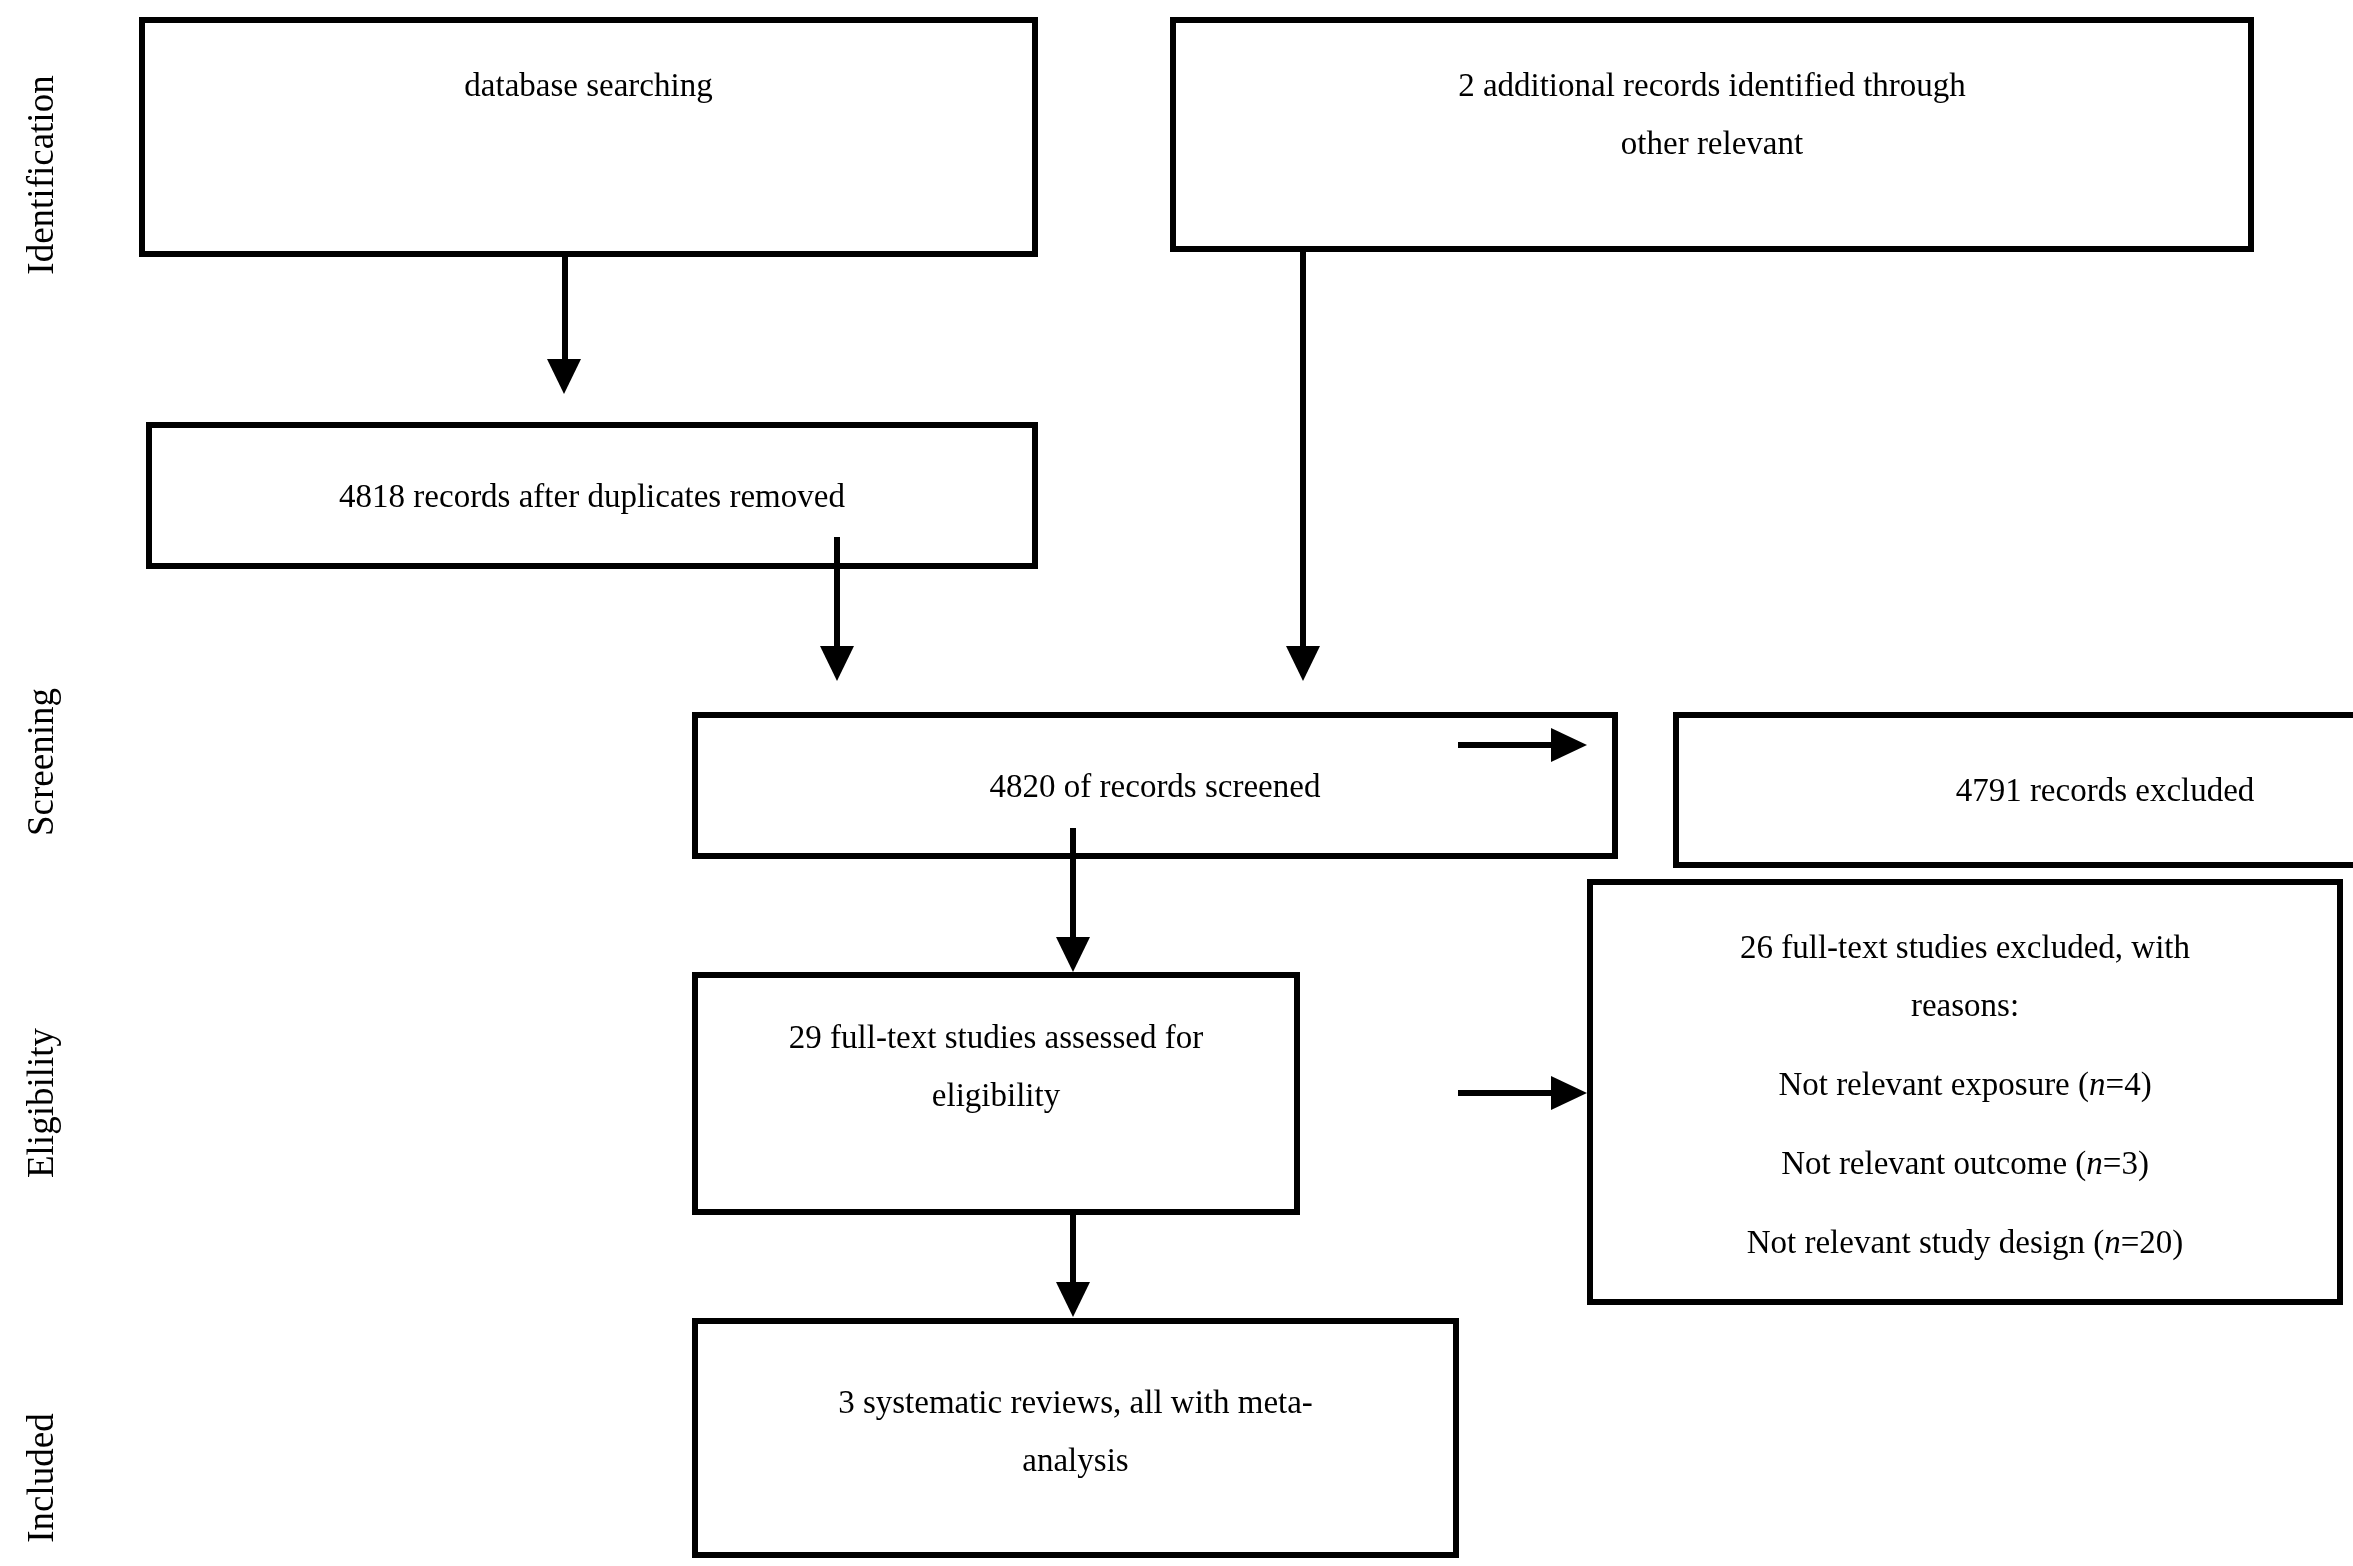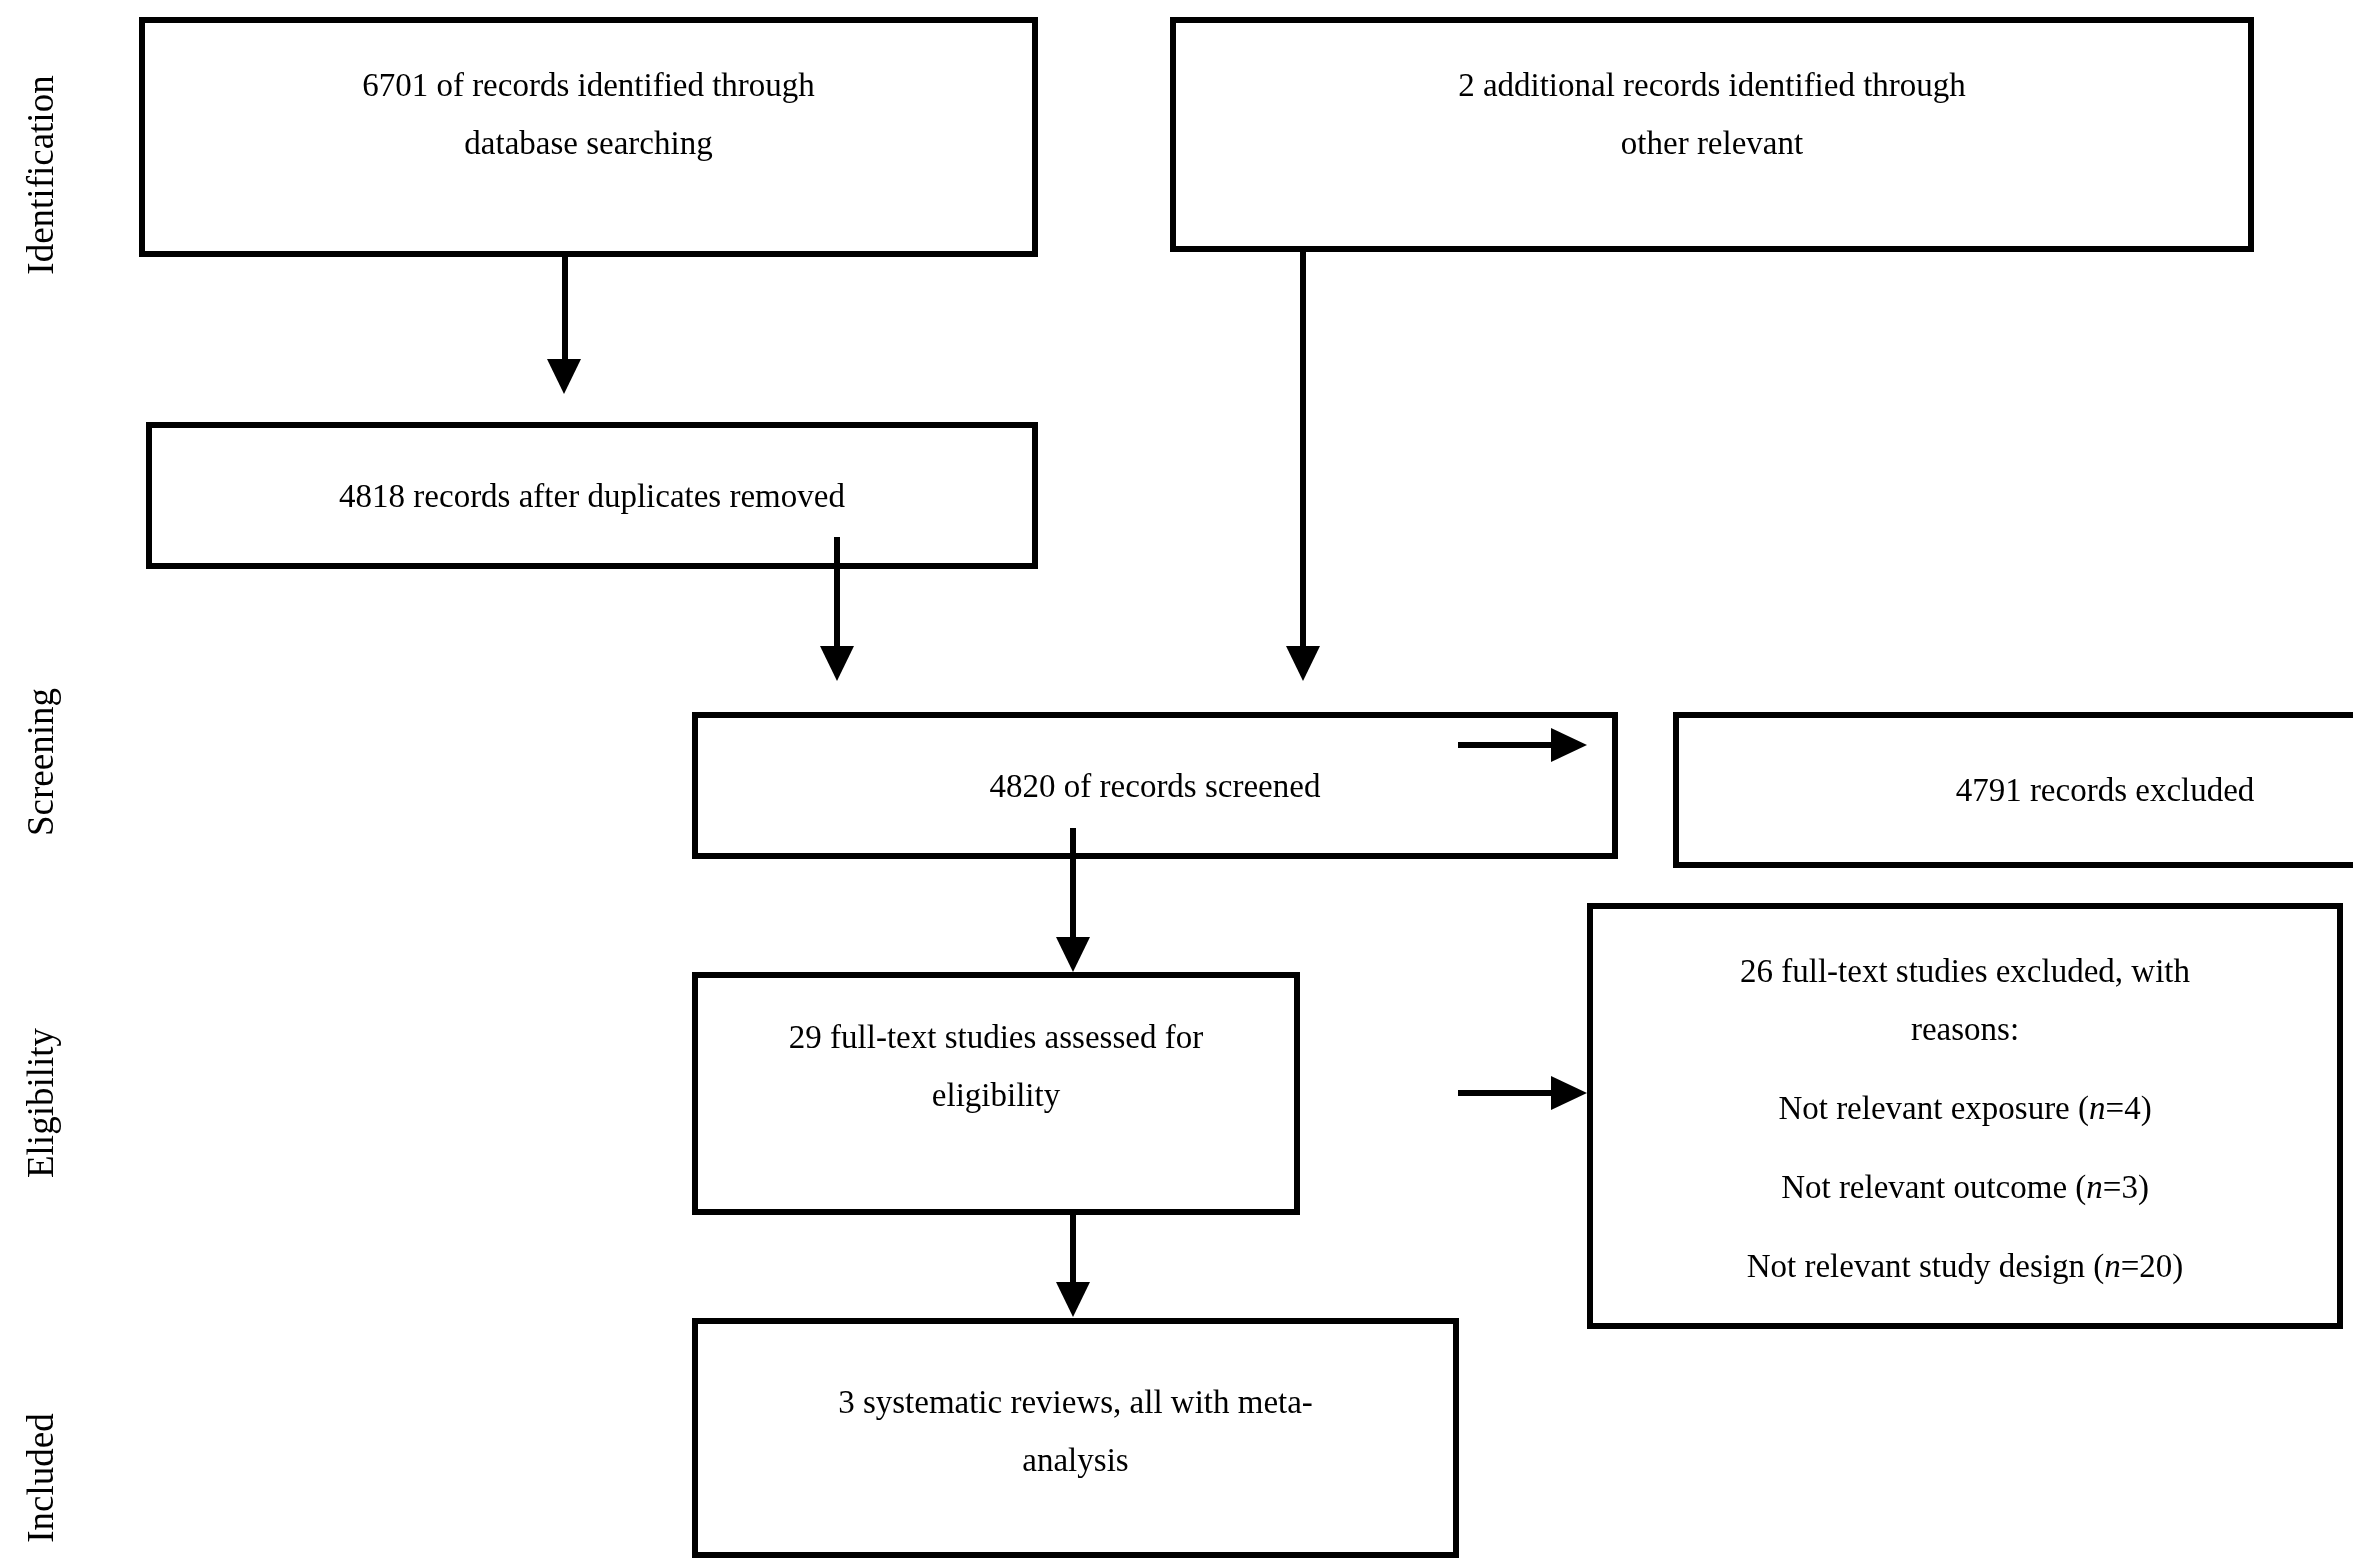--- a/index.html
+++ b/index.html
@@ -34,21 +34,21 @@
     align-items: center;
     justify-content: center;
     margin-top: 30px;
   }
   .box-a { left: 139px;  top: 17px;   width: 899px; height: 240px; padding-top: 33px; }
   .box-b { left: 1170px; top: 17px;   width: 1084px; height: 235px; padding-top: 33px; }
   .box-c { left: 146px;  top: 392px;  width: 892px; height: 147px; }
   .box-d { left: 692px; top: 682px; width: 926px; height: 147px; }
   .box-e { left: 1673px; top: 682px; width: 864px; height: 156px; }
   .box-f { left: 692px; top: 972px; width: 608px; height: 243px; padding-top: 29.6px; }
-  .box-g { left: 1587px; top: 879px; width: 756px; height: 426px; padding-top: 33px; margin-top: 24px; }
+  .box-g { left: 1587px; top: 879px; width: 756px; height: 426px; padding-top: 33px; }
   .box-h { left: 692px; top: 1318px; width: 767px; height: 240px; padding-top: 49px; }
   .box-g p { margin: 0; white-space: nowrap; }
   .box-g .reason { margin-top: 21px; }
   .it { font-style: italic; }
   
   .stage {
     position: absolute;
     white-space: nowrap;
     font-size: 37px;
     line-height: 37px;
@@ -78,21 +78,20 @@
 <body>
 
 <div class="diagram">
 
   <div class="stage stage-identification">Identification</div>
   <div class="stage stage-screening">Screening</div>
   <div class="stage stage-eligibility">Eligibility</div>
   <div class="stage stage-included">Included</div>
 
   <div class="box box-a">
-    <span class="ln">6701 of records identified through</span>
     <span class="ln">database searching</span>
   </div>
   <div class="box box-b">
     <span class="ln">2 additional records identified through</span>
     <span class="ln">other relevant</span>
   </div>
 
   <div class="box box-c vcenter">
     <span class="ln">4818 records after duplicates removed</span>
   </div>

